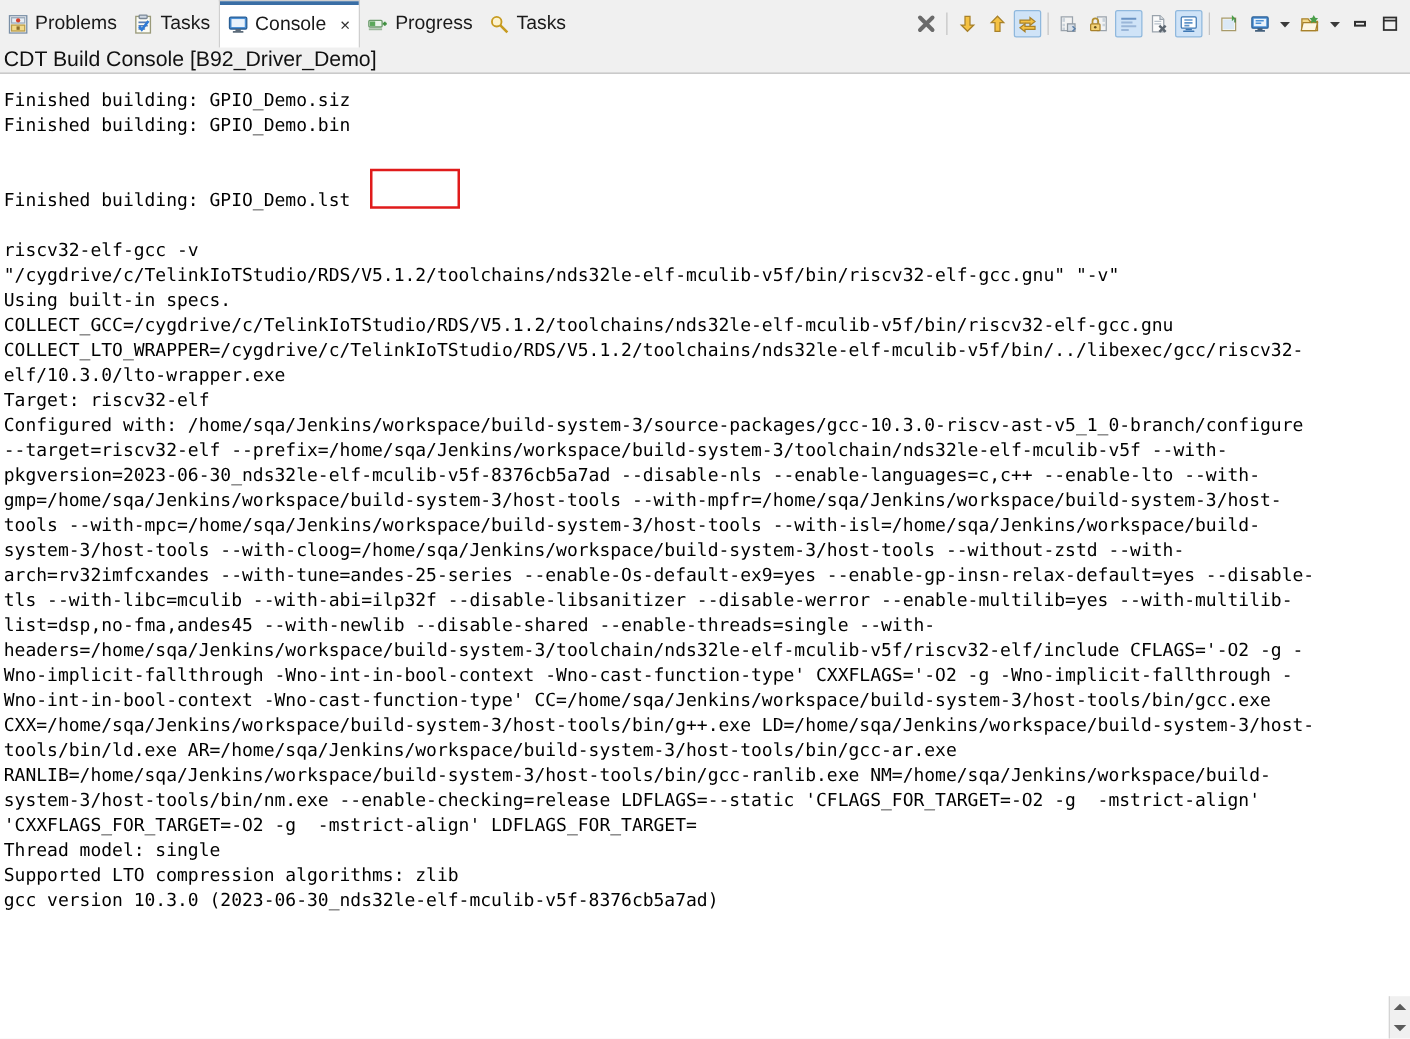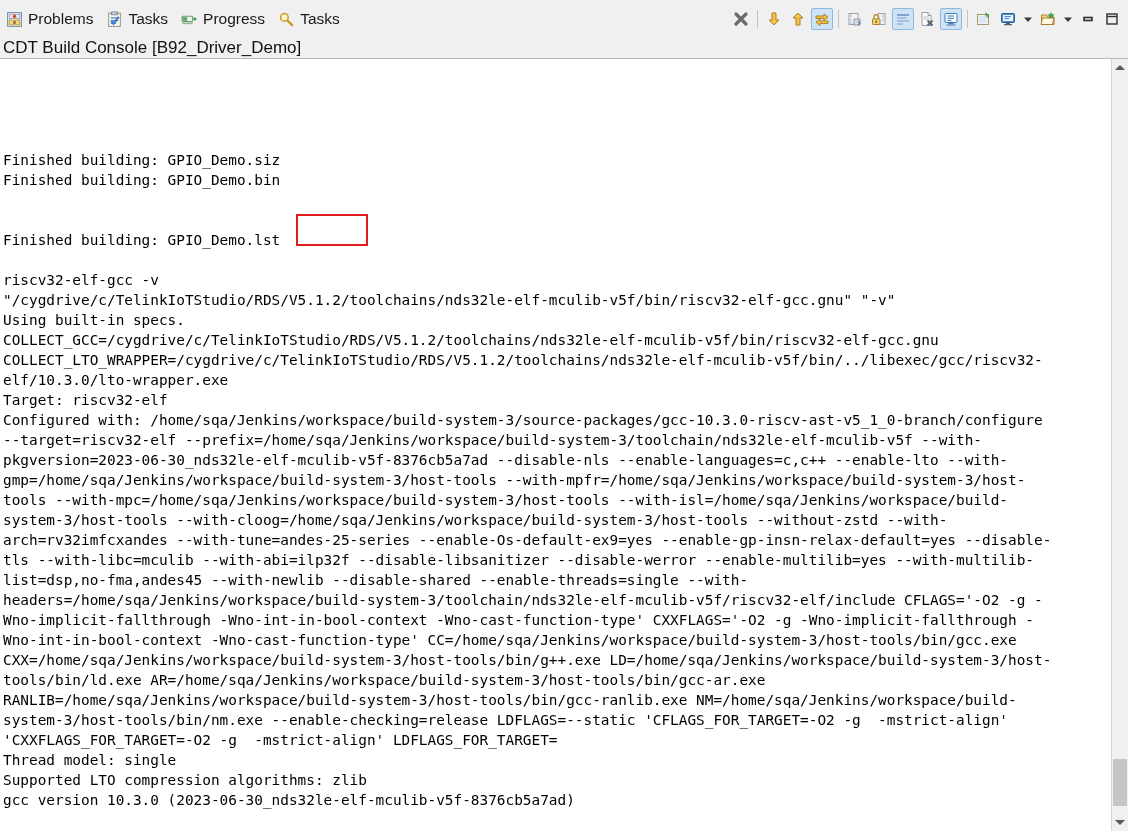--- a/index.html
+++ b/index.html
@@ -105,20 +105,21 @@
   }
 
   
   .console-wrap {
     flex: 1 1 auto;
     display: flex;
     background: #ffffff;
     border-top: 1px solid #b9b9b9;
     position: relative;
     overflow: hidden;
+    align-items: flex-end;
   }
   .console-text {
     flex: 1 1 auto;
     padding: 0 2px 0 3px;
     font-family: "DejaVu Sans Mono", "Liberation Mono", monospace;
     font-size: 14.4px;
     line-height: 20px;
     color: #000000;
     white-space: pre;
     overflow: hidden;
@@ -194,20 +195,32 @@
             <rect x="5" y="1" width="6" height="2.6" rx="0.6" fill="#cfd8e4" stroke="#7a8796"></rect>
             <line x1="4.5" y1="6.5" x2="11.5" y2="6.5" stroke="#5a7fb5" stroke-width="1.2"></line>
             <line x1="4.5" y1="9" x2="11.5" y2="9" stroke="#5a7fb5" stroke-width="1.2"></line>
             <line x1="4.5" y1="11.5" x2="9.5" y2="11.5" stroke="#5a7fb5" stroke-width="1.2"></line>
             <path d="M5 9.5 L7 12 L12 5.5" fill="none" stroke="#2f7bd6" stroke-width="2"></path>
           </svg>
         </span>
         <span>Tasks</span>
       </div>
 
+      <div class="tab active">
+        <span class="tab-icon">
+          <svg viewBox="0 0 16 16" width="17" height="17">
+            <rect x="1.5" y="2.5" width="13" height="9" rx="1" fill="#4a8fd4" stroke="#2a5f95"></rect>
+            <rect x="3" y="4" width="10" height="6" fill="#e9f2fb"></rect>
+            <rect x="6" y="11.5" width="4" height="1.6" fill="#5b6b7a"></rect>
+            <rect x="4" y="13" width="8" height="1.3" rx="0.4" fill="#5b6b7a"></rect>
+          </svg>
+        </span>
+        <span>Console</span>
+        <span class="tab-close">×</span>
+      </div>
 
 
       <div class="tab">
         <span class="tab-icon">
           <svg viewBox="0 0 16 16" width="17" height="17">
             <rect x="1" y="5" width="10" height="5" rx="0.8" fill="#eaf4ea" stroke="#6b9a6b"></rect>
             <rect x="1.8" y="5.8" width="4" height="3.4" fill="#5aa85a"></rect>
             <path d="M11.5 7.5 h3 M13 6 v3" stroke="#3f8f3f" stroke-width="1.4"></path>
             <rect x="1" y="11" width="10" height="1.4" fill="#9ab89a"></rect>
           </svg>

